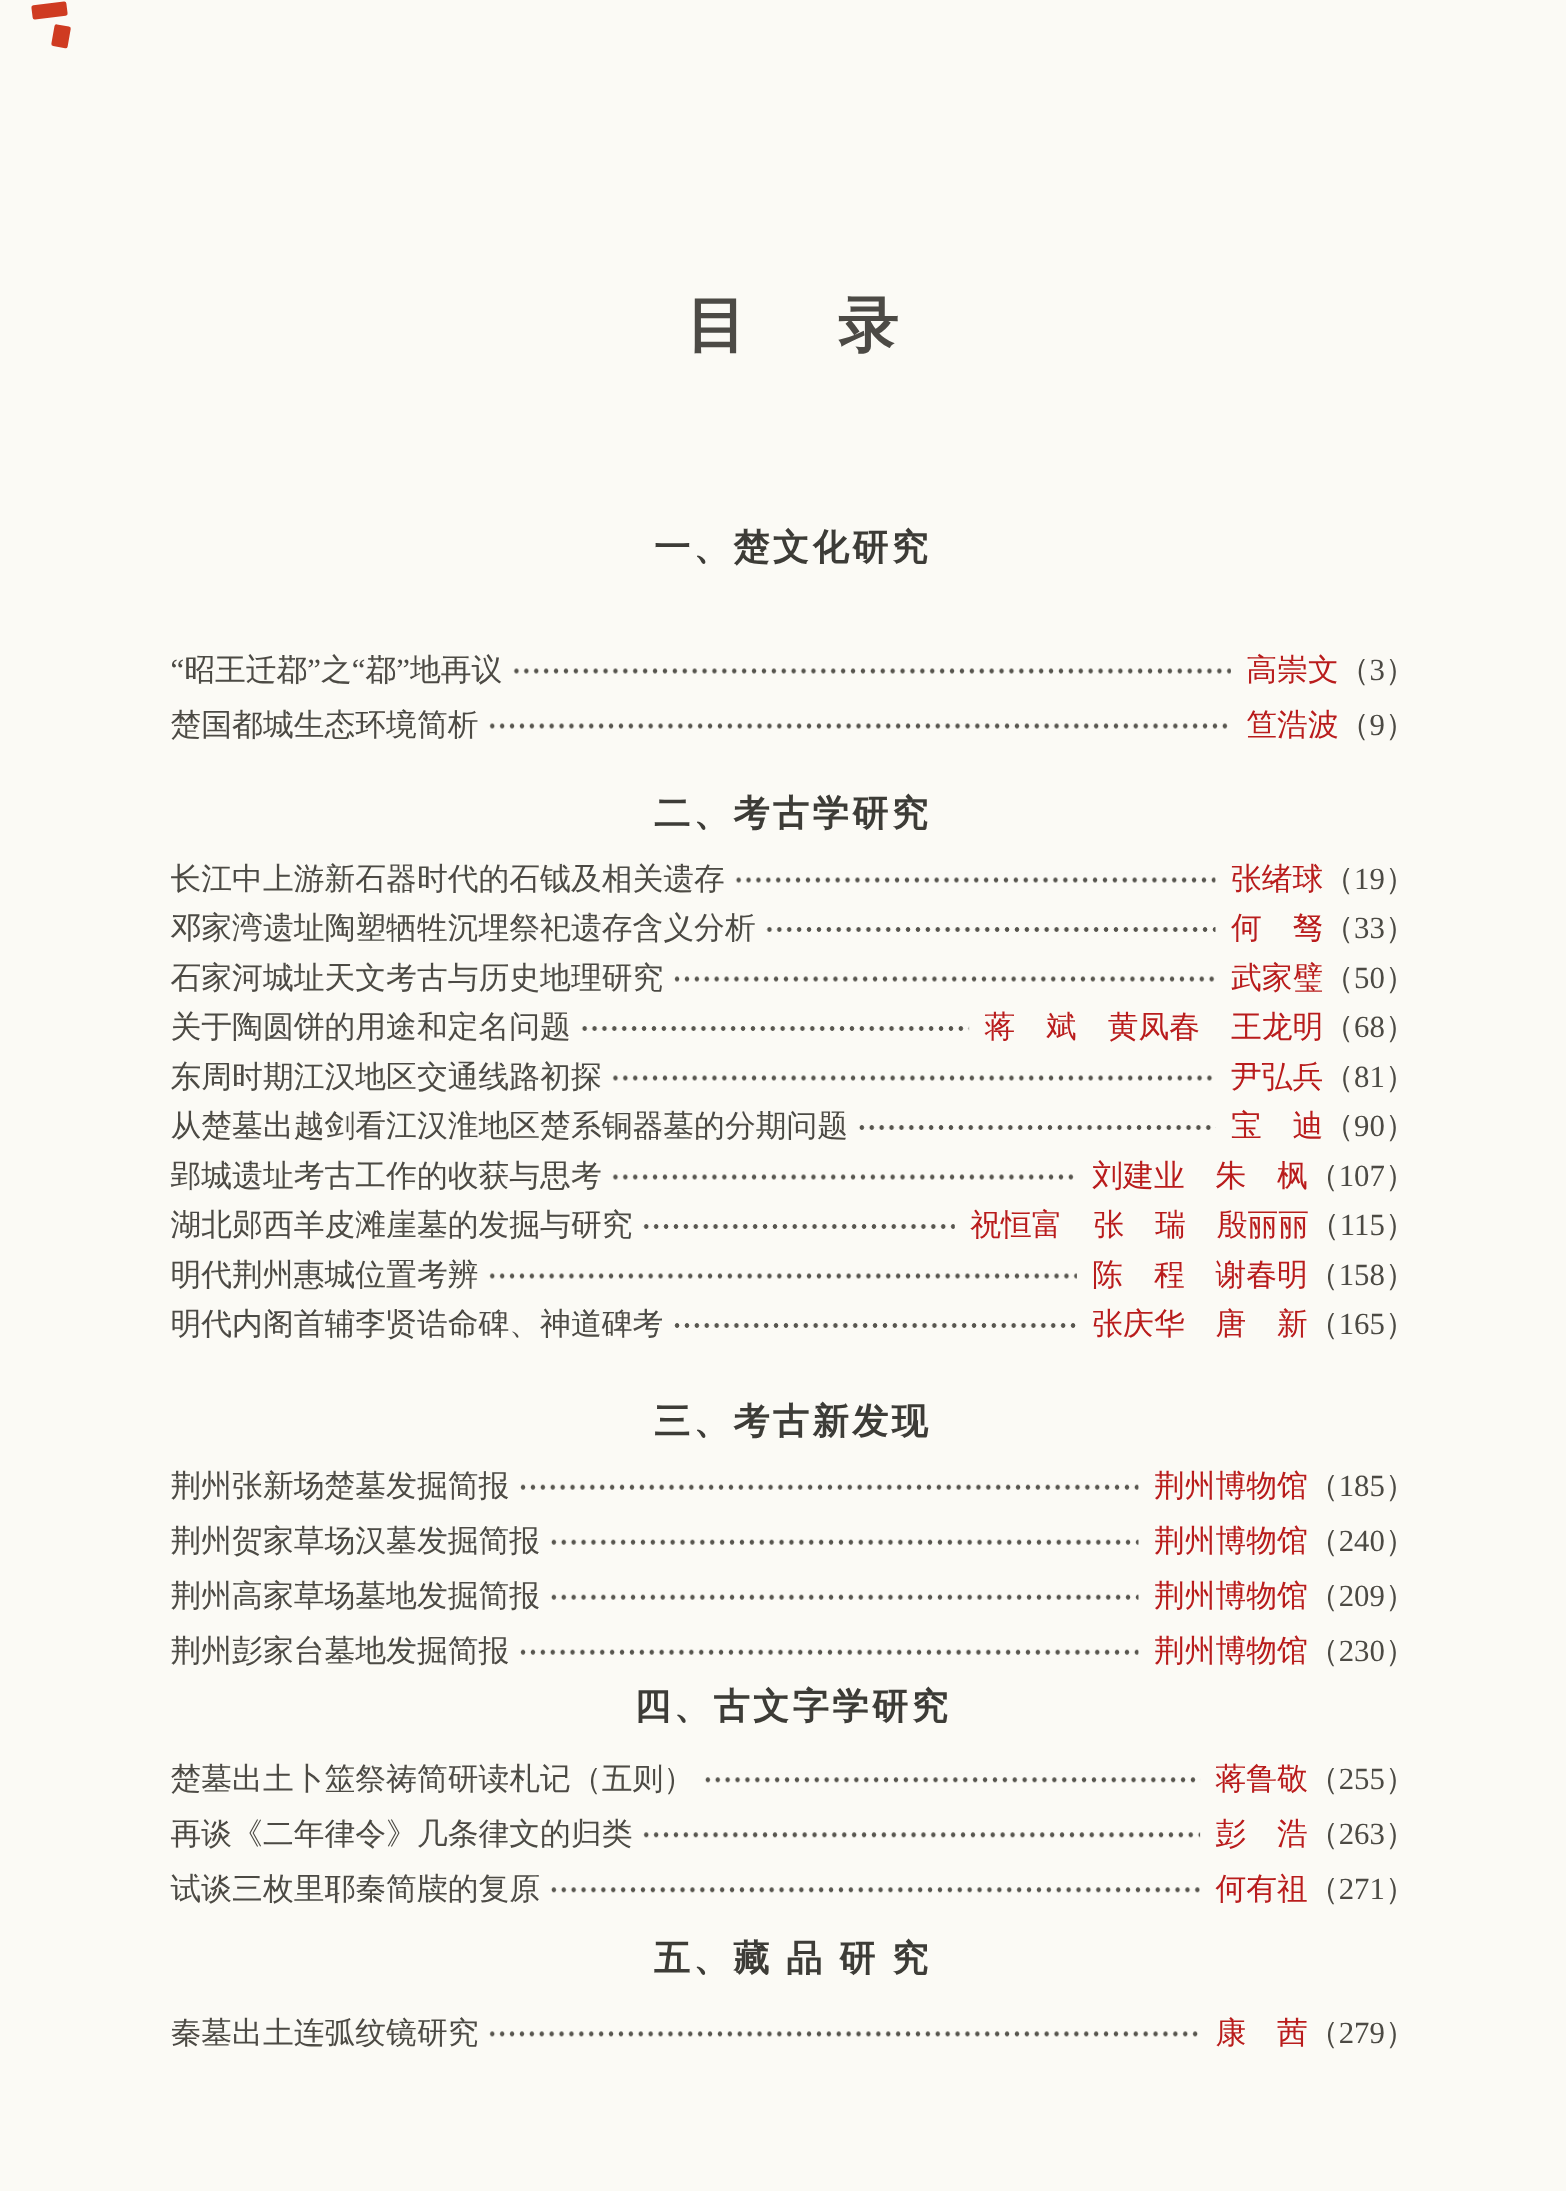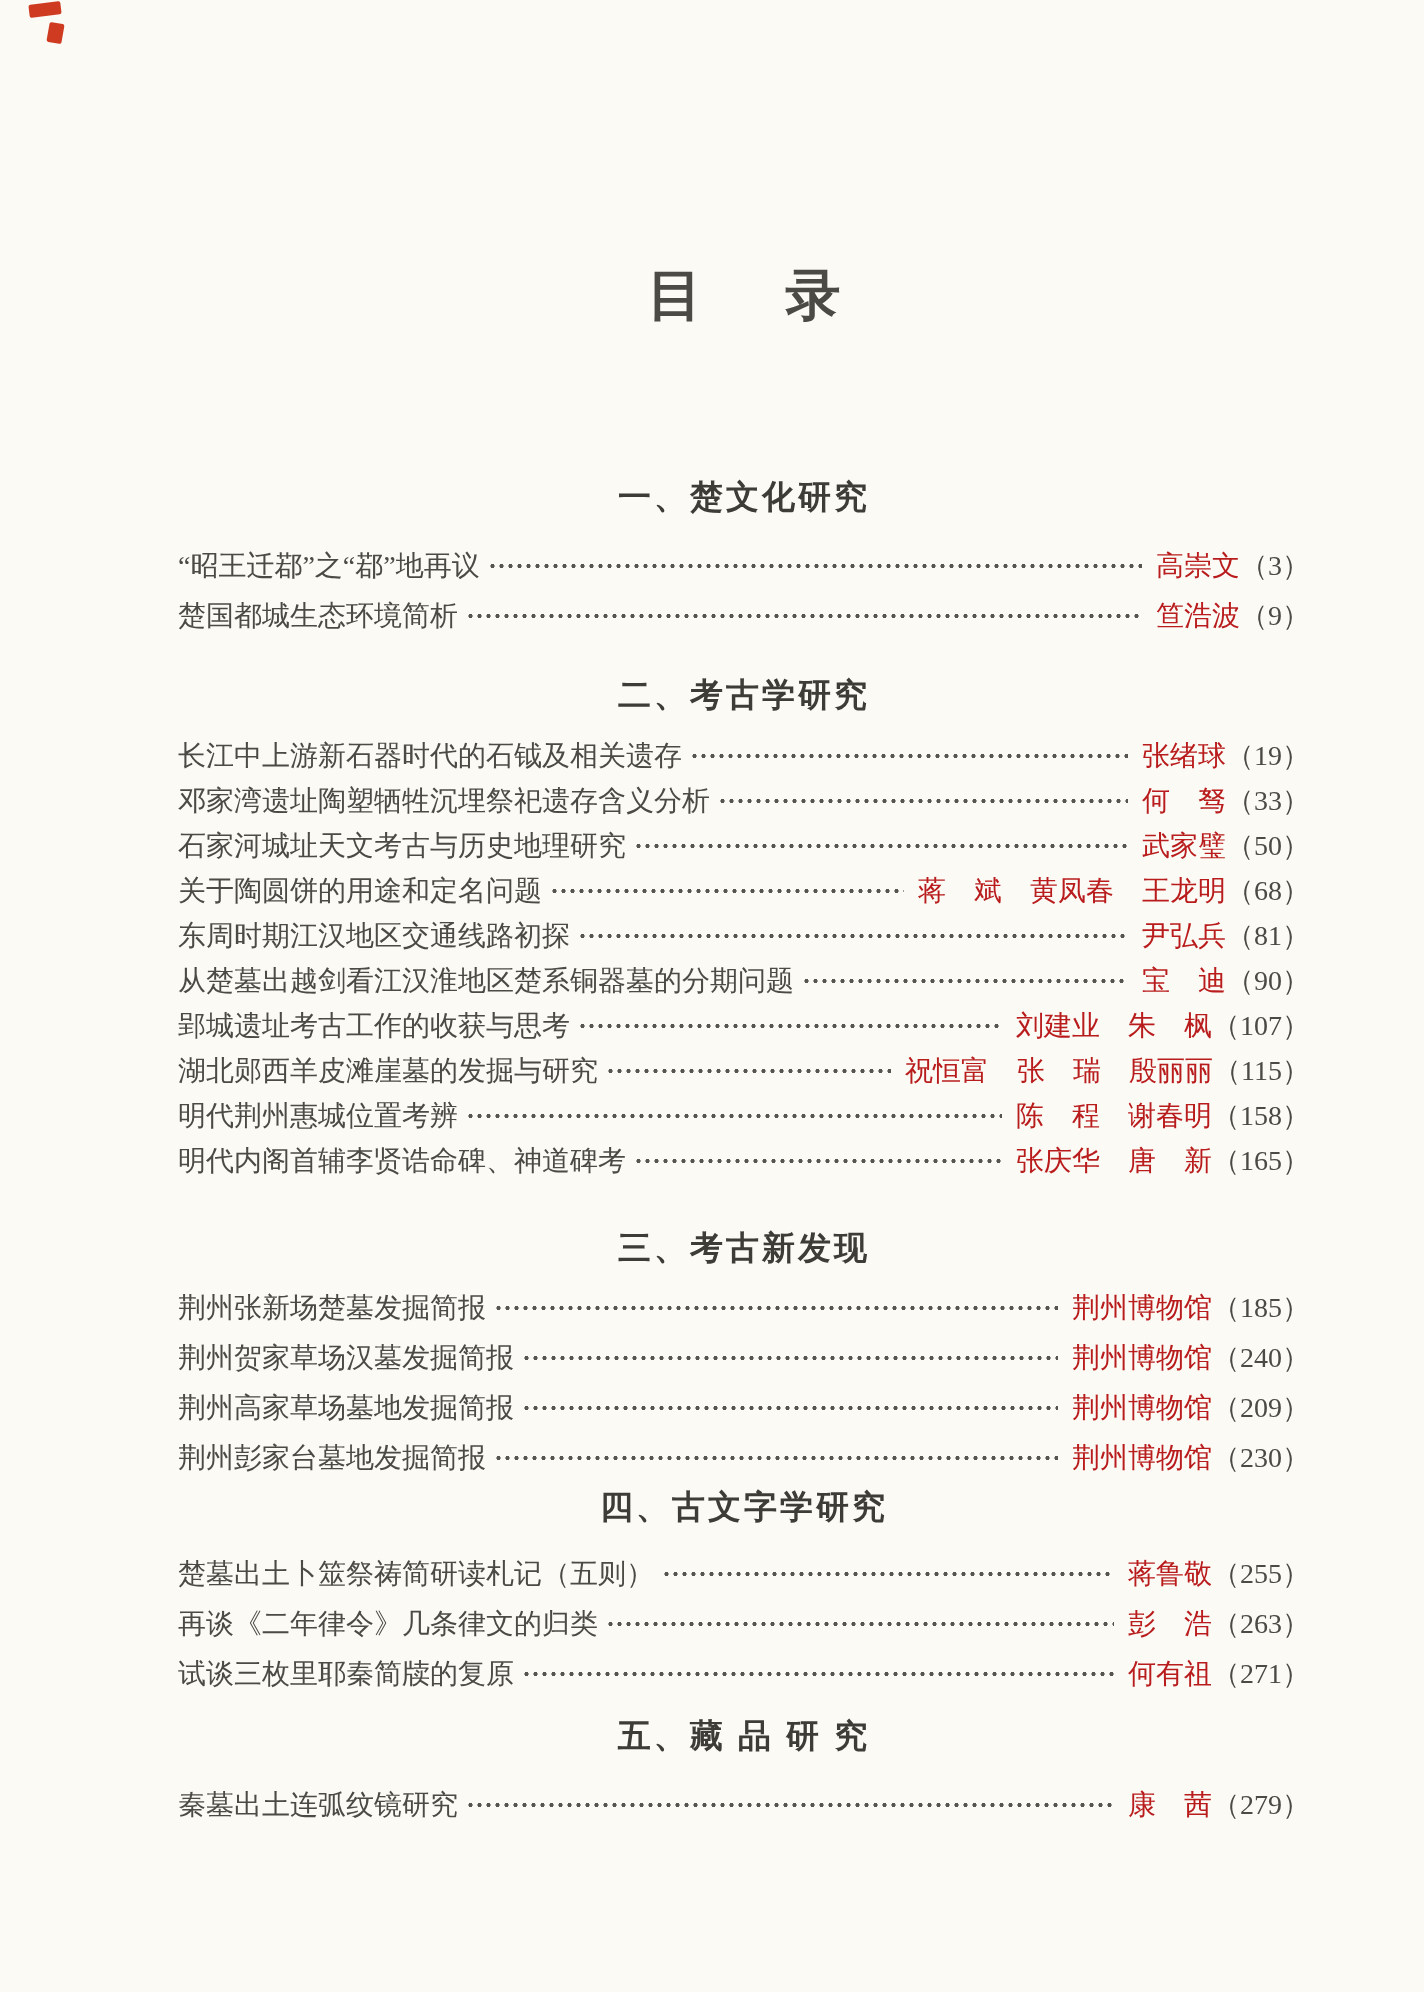--- a/index.html
+++ b/index.html
@@ -10,21 +10,21 @@
     color: #4a4843;
     position: relative;
     overflow: hidden;
   }
   .scan-artifact { position: absolute; }
   .artifact-1 { left: 29px; top: 3px; width: 32px; height: 13px; border-radius: 2px; transform: rotate(-7deg); }
   .artifact-2 { left: 48px; top: 23px; width: 15px; height: 20px; border-radius: 2px; transform: rotate(10deg); }
 
   .content {
     position: absolute;
-    left: 178px; top: 0;
+    left: 155px; top: 0;
     width: 1132px;
     display: flex;
     flex-direction: column;
   }
   .doc-title {
     margin: 268px 0 0 0;
     align-self: center;
     font-size: 55px;
     line-height: 55px;
     font-weight: bold;
@@ -60,21 +60,21 @@
     margin: 0 14px 0 8px;
     background-image: radial-gradient(circle, #57554e 1.8px, rgba(0,0,0,0) 2.4px);
     background-size: 9px 100%;
     background-repeat: repeat-x;
     background-position: left center;
   }
   .entry-authors { flex: 0 0 auto; color: #b91c1c; font-family: Liberation Serif, serif; }
   .entry-page { flex: 0 0 auto; color: #4c4a44; }
 
   
-  .sec-0 { margin-top: 155px; }
+  .sec-0 { margin-top: 155px; gap: 44px; }
   .sec-0 .toc-entry { margin-top: 20px; }
   .sec-0 .toc-entry:first-child { margin-top: 35px; }
   .sec-1 { margin-top: 45px; }
   .sec-1 .toc-entry { margin-top: 15px; }
   .sec-1 .toc-entry:first-child { margin-top: 27px; }
   .sec-2 { margin-top: 53px; }
   .sec-2 .toc-entry { margin-top: 20px; }
   .sec-2 .toc-entry:first-child { margin-top: 26px; }
   .sec-3 { margin-top: 15px; }
   .sec-3 .toc-entry { margin-top: 20px; }

